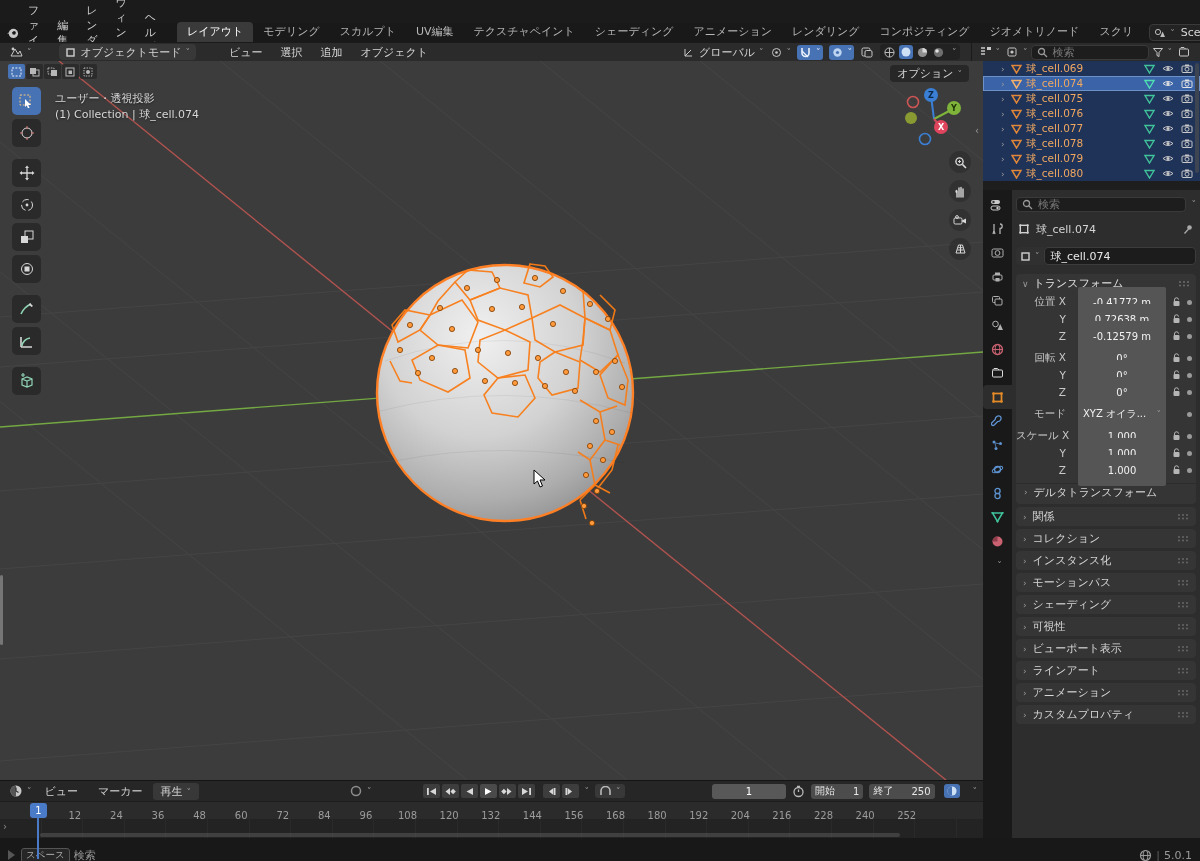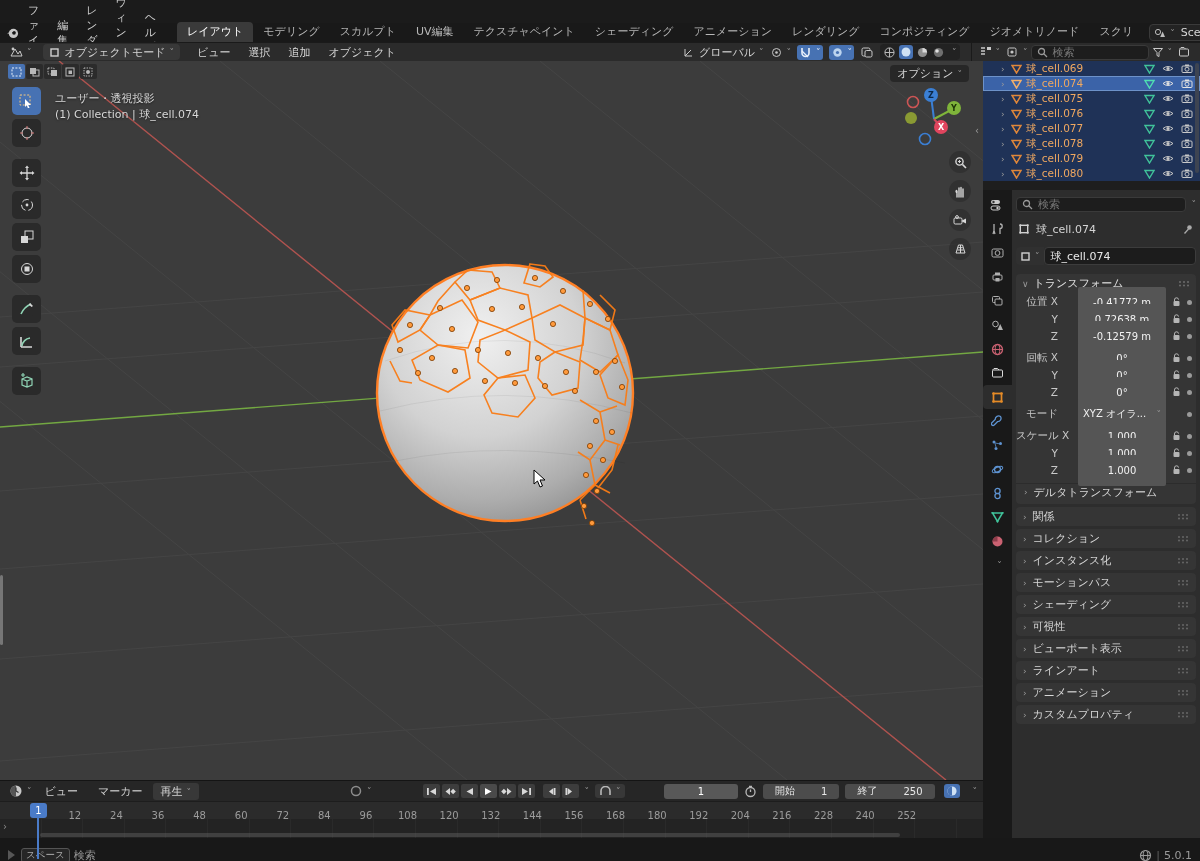--- a/index.html
+++ b/index.html
@@ -20,21 +20,21 @@
   .menubar .m { padding:0 9px; color:#cecece; }
   .tabs { display:flex; margin-left:12px; height:19px; align-items:flex-end;text-align:center; }
   .tab { padding:2px 10px 3px; color:#b8b8b8; border-radius:4px 4px 0 0; white-space:nowrap; }
   .tab.active { background:#3a3a3a; color:#ffffff; }
   .idsel { display:flex; align-items:center; background:#232323; border:1px solid #3a3a3a; border-radius:4px; height:17px; padding:0 4px; margin-left:6px; }
   .idsel .txt { color:#d8d8d8; padding:0 6px; }
 
   
   .toolheader { left:0; top:42px; width:1200px; height:19px; background:#2b2b2b; border-top:1px solid #1a1a1a; display:flex; align-items:center; padding:0 6px; }
   .toolheader .m { padding:0 9px; color:#d6d6d6; }
-  .modebox { display:flex; align-items:center; background:#383838; border-radius:4px; height:16px; padding:0 6px; margin:0 8px; }
+  .modebox { display:flex; align-items:center; background:#383838; border-radius:4px; height:16px; padding:0 6px; margin:0 24px; }
   .chev { color:#9a9a9a; font-size:9px; margin-left:4px; }
   .hicon { display:inline-flex; align-items:center; margin:0 3px; }
   .vdiv { width:1px; height:19px; background:#1a1a1a; margin:0 4px; }
   .searchbox { display:flex; align-items:center; background:#1d1d1d; border:1px solid #3a3a3a; border-radius:4px; height:15px; padding:0 5px; width:118px; }
   .searchbox .ph { color:#7a7a7a; margin-left:5px; }
 
   
   .viewport { left:0; top:61px; width:983px; height:719px; background:#3c3c3c; overflow:hidden; }
   .ovl1 { left:55px; top:30px; color:#d8d8d8; text-shadow:0 1px 2px rgba(0,0,0,.5); }
   .ovl2 { left:55px; top:46px; color:#d8d8d8; text-shadow:0 1px 2px rgba(0,0,0,.5); }
@@ -68,21 +68,21 @@
   .ptab.active { background:#2d2d2d; border-radius:4px 0 0 4px; }
   .pcontent { flex:1; padding:4px 6px 0 4px; position:relative; }
   .pheadrow { display:flex; align-items:center; height:20px; }
   .crumb { display:flex; align-items:center; height:18px; margin-top:6px; padding:0 2px; color:#d4d4d4; }
   .namerow { display:flex; align-items:center; height:20px; margin-top:8px; }
   .nameinput { flex:1; background:#1c1c1c; border:1px solid #3c3c3c; border-radius:4px; height:18px; display:flex; align-items:center; padding:0 6px; color:#e8e8e8; }
   .panel { background:#353535; border-radius:4px; margin-top:8px; padding-bottom:4px; }
   .panelhead { display:flex; align-items:center; height:19px; padding:0 6px; color:#e2e2e2; }
   .panelhead .dots6 { margin-left:auto; opacity:.55; }
   .trow { display:flex; align-items:center; height:16px; margin:1px 4px 0 0; }
-  .trow .lbl { width:62px; text-align:right; color:#c9c9c9; font-size:10.5px; padding-right:20px; white-space:nowrap; }
+  .trow .lbl { width:62px; text-align:right; color:#c9c9c9; font-size:10.5px; padding-right:12px; white-space:nowrap; }
   .trow .field { width:88px; height:31px; background:#555555; border-radius:2px; color:#f2f2f2; font-size:10px;
     display:flex; align-items:center; justify-content:center; }
   .trow .field.dd { justify-content:space-between; padding:0 5px; }
   .trow .lockw { width:14px; display:flex; justify-content:center; margin-left:3px; }
   .trow .adot { width:5px; height:5px; border-radius:50%; background:#9a9a9a; margin-left:4px; }
   .gapr { height:5px; }
   .subpanel { display:flex; align-items:center; height:17px; padding:0 8px; color:#d8d8d8; border-top:1px solid #2c2c2c; margin-top:5px; }
   .cpanel { background:#353535; border-radius:4px; margin-top:3px; height:19px; display:flex; align-items:center; padding:0 7px; color:#d8d8d8; }
   .cpanel .dots6 { margin-left:auto; opacity:.5; }
 
@@ -97,21 +97,21 @@
   .ticks { position:absolute; left:54px; top:8px; display:flex; }
   .ticks span { width:41.6px; text-align:center; color:#9b9b9b; font-size:10px; }
   .tracks { position:relative; height:19px; background:#232323;
     background-image:repeating-linear-gradient(90deg, transparent 0 40.6px, #2a2a2a 40.6px 41.6px); }
   .tracks .expander { position:absolute; left:3px; top:2px; color:#8a8a8a; font-size:10px; }
   .hscroll { position:absolute; left:40px; bottom:1px; width:860px; height:4px; background:#5a5a5a; border-radius:2px; opacity:.55; }
   .playflag { position:absolute; left:30px; top:1px; width:17px; height:15px; background:#4a7bc8; border-radius:3px;
     color:#fff; font-size:10px; display:flex; align-items:center; justify-content:center; z-index:5; }
   .playline { position:absolute; left:37px; top:16px; width:2px; height:41px; background:#4a7bc8; z-index:4; }
   .framefield { width:74px; height:15px; background:#585858; border-radius:3px; color:#fff; display:flex; align-items:center; justify-content:center; font-size:10px; }
-  .sefield { height:15px; background:#4c4c4c; border-radius:3px; color:#e8e8e8; display:flex; align-items:center; padding:0 12px; gap:26px; font-size:10px; }
+  .sefield { height:15px; background:#4c4c4c; border-radius:3px; color:#e8e8e8; display:flex; align-items:center; padding:0 4px; gap:18px; font-size:10px; }
 
   
   .statusbar { left:0; top:838px; width:1200px; height:23px; background:#181818; display:flex; align-items:center; padding:17px 8px; color:#9a9a9a; }
   .kbd { border:1px solid #555; border-radius:3px; background:#262626; padding:0 4px; font-size:9.5px; color:#aaa; margin-right:4px; }
   .sbright { margin-left:auto; display:flex; align-items:center; gap:4px; color:#9a9a9a; }
   .grip { width:0; height:0; border-left:7px solid #565656; border-top:5px solid transparent; border-bottom:5px solid transparent; margin-right:6px; }
 
   .cursor { z-index:50; pointer-events:none; }
 </style>
 </head>

